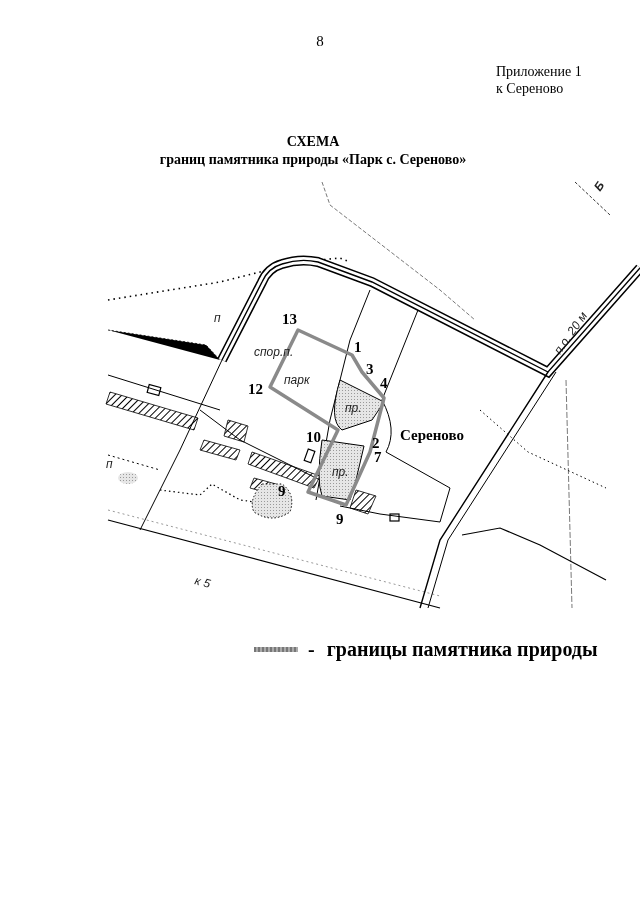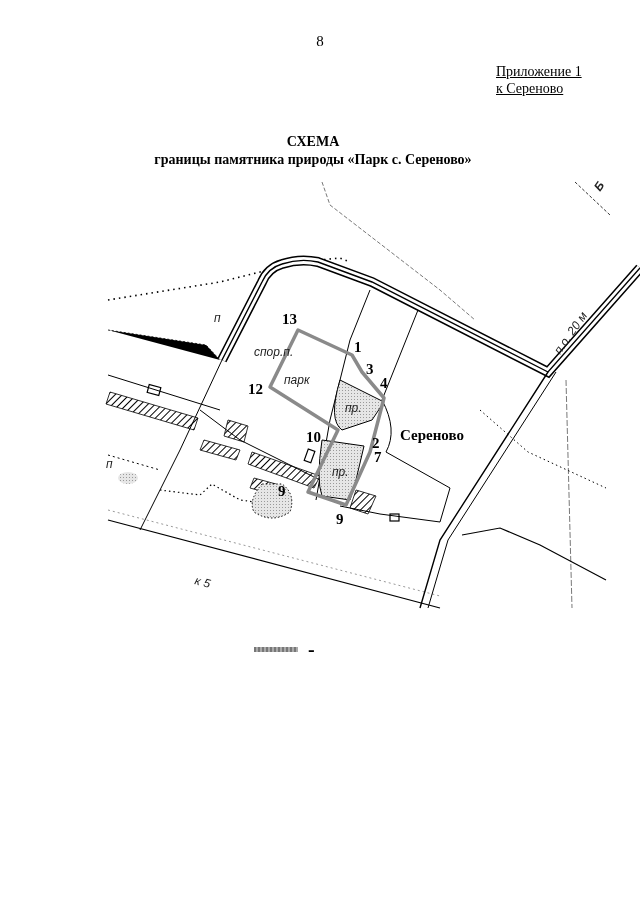--- a/index.html
+++ b/index.html
@@ -1,38 +1,38 @@
 <!DOCTYPE html>
 <html><head>
 <meta charset="utf-8">
 <style>
   html, body { margin:0; padding:0; background:#fff; }
   body { width:640px; height:905px; position:relative; overflow:hidden;
          font-family:"Liberation Serif", "DejaVu Serif", serif; color:#000; }
   .page-num { position:absolute; left:0; width:640px; top:33px; text-align:center; font-size:15px; }
-  .appendix { position:absolute; left:496px; top:63px; font-size:14px; line-height:17px;text-decoration:underline; }
+  .appendix { position:absolute; left:496px; top:63px; font-size:14px; line-height:17px; }
   .title { position:absolute; left:0; width:720px; top:133px; text-align:center; font-weight:bold; font-size:14px; line-height:18px; }
   svg.map { position:absolute; left:0; top:0; }
   .legend { position:absolute; left:254px; top:638px; display:flex; align-items:center; font-weight:bold; font-size:20px; }
   .legend .swatch { width:44px; height:5px; background:repeating-linear-gradient(90deg,#777 0 2px,#aaa 2px 4px); margin-right:10px; }
   .legend .dash { margin-right:12px; }
   .lbl { font-family:"Liberation Serif", serif; font-weight:bold; font-size:15px; fill:#000; }
   .it { font-family:"Liberation Sans", sans-serif; font-style:italic; font-size:12px; fill:#222; }
 </style>
 </head>
 <body>
 
 <div class="page-num">8</div>
 <div class="appendix">
   <div>Приложение 1</div>
   <div>к Сереново</div>
 </div>
 <div class="title" style="width:556px;">
   <div style="margin-left:70px;">СХЕМА</div>
-  <div style="margin-left:70px;">границы памятника природы «Парк с. Сереново»</div>
+  <div style="margin-left:70px;">границ памятника природы «Парк с. Сереново»</div>
 </div>
 
 <svg class="map" width="640" height="905" viewBox="0 0 640 905">
   <defs>
     <pattern id="hatch" width="5" height="5" patternUnits="userSpaceOnUse" patternTransform="rotate(45)">
       <rect width="5" height="5" fill="#fff"></rect>
       <line x1="0" y1="0" x2="0" y2="5" stroke="#000" stroke-width="2"></line>
     </pattern>
     <pattern id="dots" width="3" height="3" patternUnits="userSpaceOnUse">
       <rect width="3" height="3" fill="#e6e6e6"></rect>
@@ -113,13 +113,14 @@
   <text class="it" x="332" y="476">пр.</text>
   <text class="lbl" x="400" y="440" font-size="17">Сереново</text>
 
   <text class="it" x="214" y="322" font-size="9">п</text>
   <text class="it" x="106" y="468" font-size="9">п</text>
 </svg>
 
 <div class="legend">
   <span class="swatch"></span>
   <span class="dash">-</span>
+  <span>границы памятника природы</span>
 </div>
 
 </body></html>

